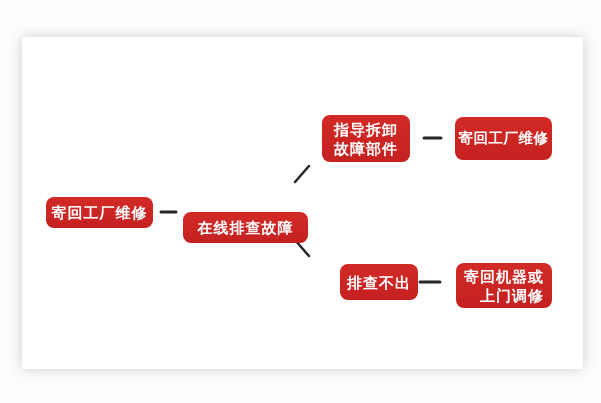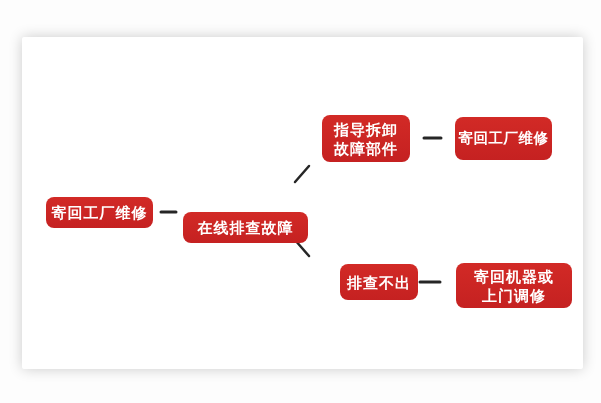--- a/index.html
+++ b/index.html
@@ -24,21 +24,21 @@
     letter-spacing:1px;text-align:center;
     border-radius:8px;
     white-space:pre-line;
     box-sizing:border-box;
   }
   .node-call    {left:46px;  top:197px; width:107px; height:31px;}
   .node-online  {left:183px; top:197px; width:125px; height:31px;margin-top:15px;}
   .node-guide   {left:322px; top:115px; width:88px;  height:47px;}
   .node-factory {left:455px; top:117px; width:97px;  height:43px; font-size:14.5px; letter-spacing:0.5px;}
   .node-fail    {left:320px; top:264px; width:78px;  height:36px;margin-left:20px;}
-  .node-return  {left:456px; top:263px; width:116px;  height:45px;}
+  .node-return  {left:456px; top:263px; width:96px;  height:45px;text-align:right;}
   svg.connectors{position:absolute;left:0;top:0;pointer-events:none;}
 </style>
 </head>
 <body>
 
 <div class="stage">
   <div class="card"></div>
 
   <svg class="connectors" width="601" height="403" viewBox="0 0 601 403">
     <line x1="161" y1="212" x2="176" y2="212" stroke="#262626" stroke-width="3" stroke-linecap="round"></line>

